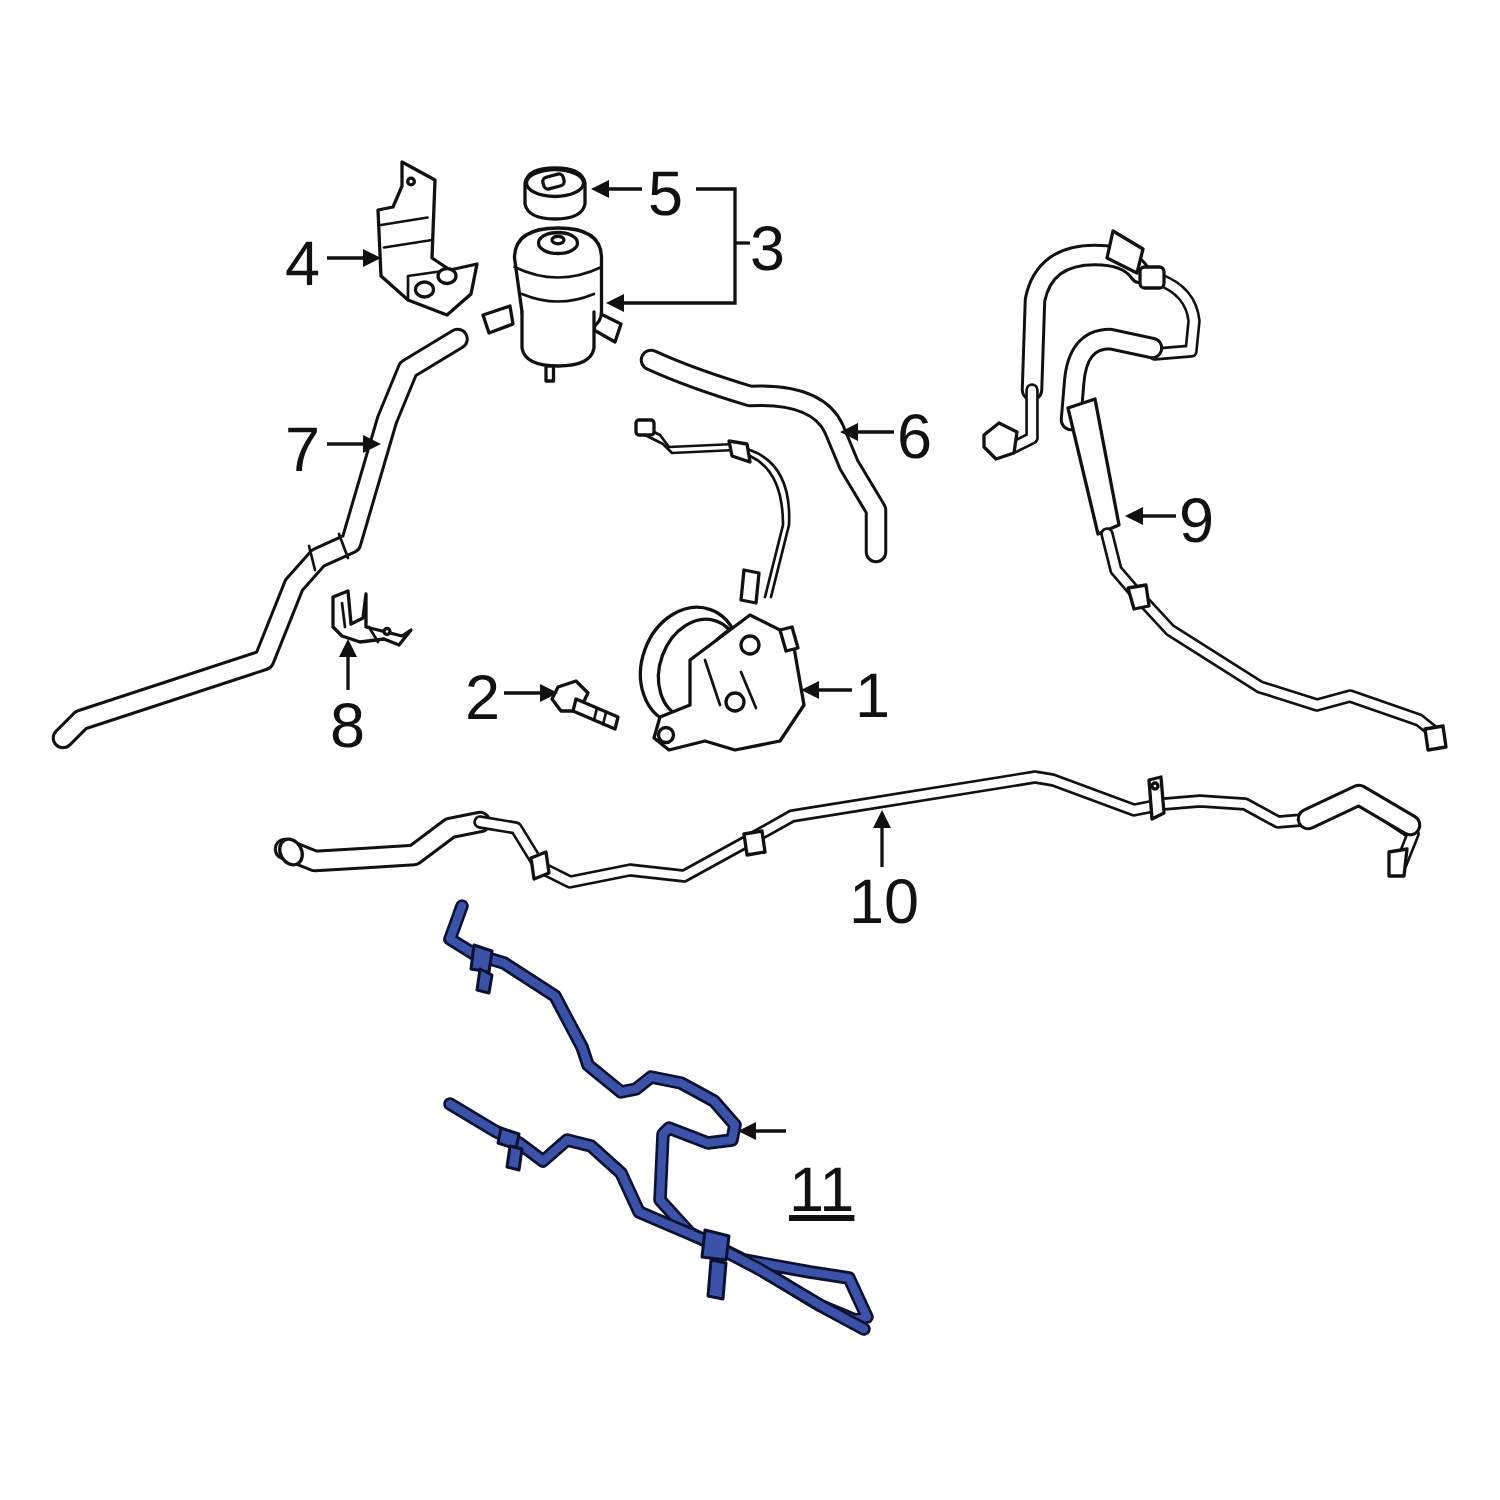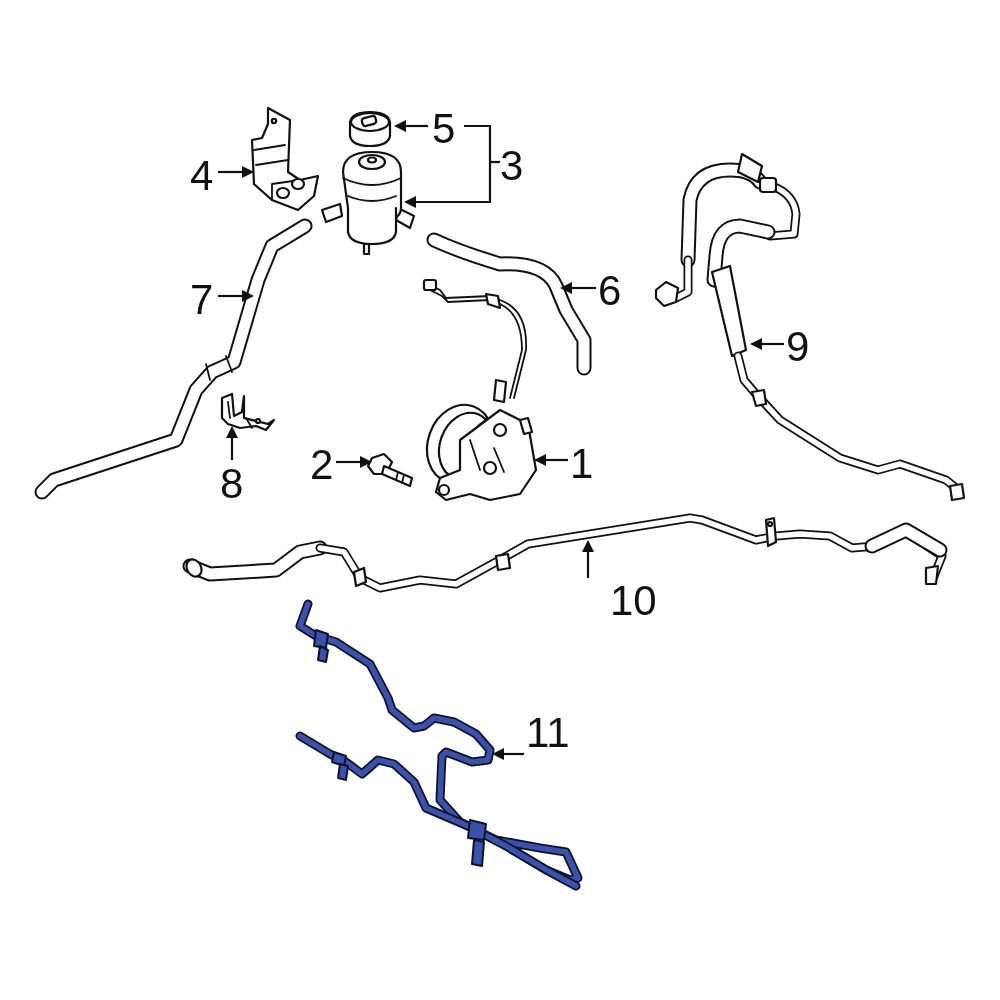--- a/index.html
+++ b/index.html
@@ -172,14 +172,14 @@
 
 <div class="callout" style="left:432px;top:108px;">5</div>
 <div class="callout" style="left:500px;top:145px;">3</div>
 <div class="callout" style="left:190px;top:155px;">4</div>
 <div class="callout" style="left:598px;top:270px;">6</div>
 <div class="callout" style="left:190px;top:279px;">7</div>
 <div class="callout" style="left:786px;top:326px;">9</div>
 <div class="callout" style="left:310px;top:444px;">2</div>
 <div class="callout" style="left:570px;top:443px;">1</div>
 <div class="callout" style="left:220px;top:463px;">8</div>
-<div class="callout" style="left:566px;top:580px;margin-left:44px;">10</div>
-<div class="callout" style="left:526px;top:712px;">11</div>
+<div class="callout" style="left:566px;top:580px;">10</div>
+<div class="callout" style="left:526px;top:772px;text-decoration:underline;">11</div>
 
 </body></html>

